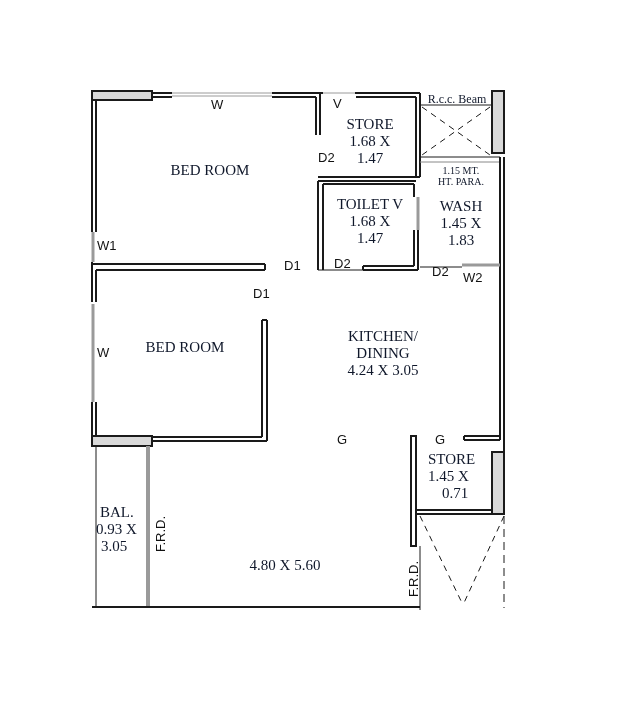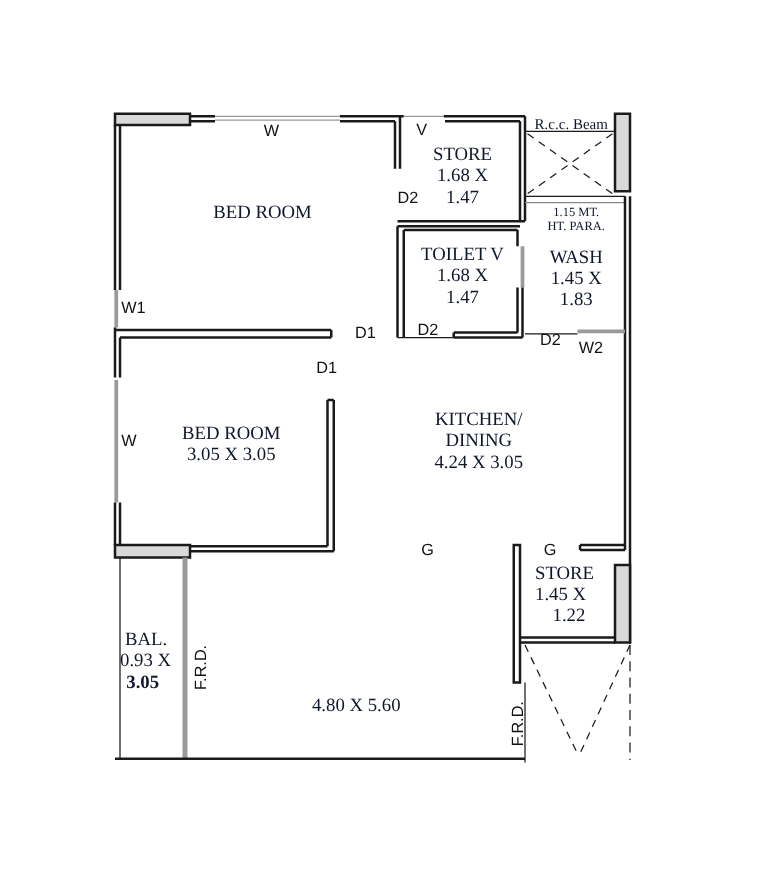--- a/index.html
+++ b/index.html
@@ -119,36 +119,35 @@
     <div>1.68 X</div>
     <div>1.47</div>
   </div>
   <div class="lbl room" style="left:425px;top:198px;width:72px;">
     <div>WASH</div>
     <div>1.45 X</div>
     <div>1.83</div>
   </div>
   <div class="lbl room" style="left:125px;top:339px;width:120px;">
     <div>BED ROOM</div>
-    <div>3.05 X 3.05</div>
   </div>
   <div class="lbl room" style="left:328px;top:328px;width:110px;">
     <div>KITCHEN/</div>
     <div>DINING</div>
     <div>4.24 X 3.05</div>
   </div>
   <div class="lbl room" style="left:428px;top:451px;width:66px;text-align:left;">
     <div>STORE</div>
     <div>1.45 X</div>
-    <div style="padding-left:14px;">1.22</div>
+    <div style="padding-left:14px;">0.71</div>
   </div>
   <div class="lbl room" style="left:96px;top:504px;width:54px;text-align:left;">
     <div style="padding-left:4px;">BAL.</div>
     <div style="padding-left:0;">0.93 X</div>
-    <div style="padding-left:5px;font-weight:bold;">3.05</div>
+    <div style="padding-left:5px;">3.05</div>
   </div>
   <div class="lbl room" style="left:210px;top:557px;width:150px;">
     <div>4.80 X 5.60</div>
   </div>
 
   
   <div class="lbl" style="left:422px;top:93px;width:70px;font-size:12px;">R.c.c. Beam</div>
   <div class="lbl small" style="left:422px;top:166px;width:78px;">
     <div>1.15 MT.</div>
     <div>HT. PARA.</div>

